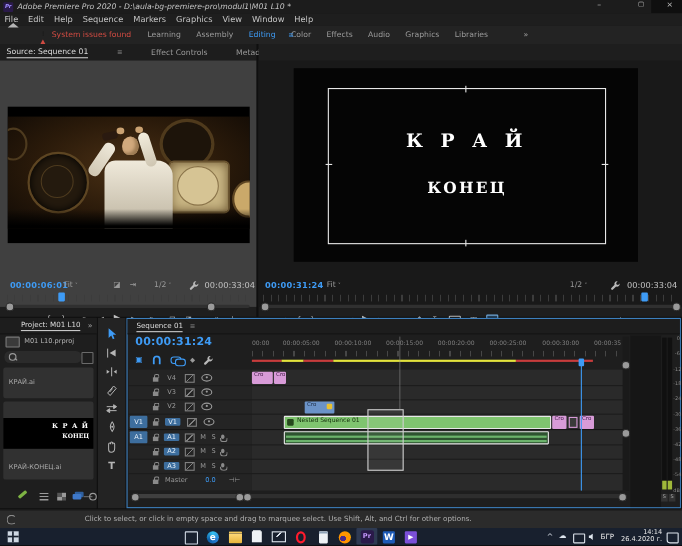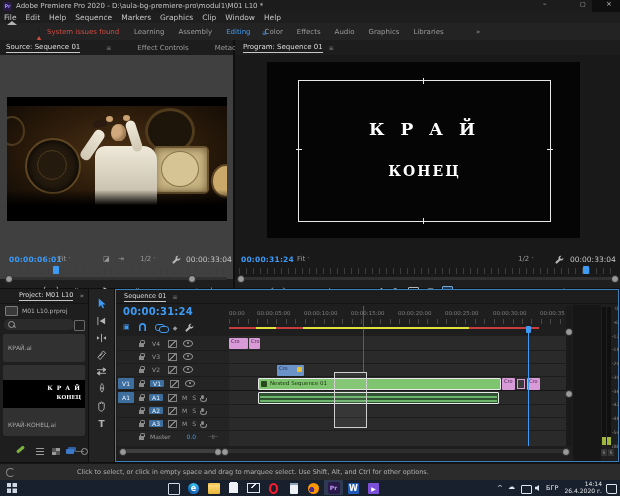--- a/index.html
+++ b/index.html
@@ -55,37 +55,37 @@
   .tasklbl{font-size:6.5px;color:#e8e8e8;}
   .trayic{color:#dfe6ee;font-size:7px;}
   .appic{width:15px;height:14px;display:flex;align-items:center;justify-content:center;border-radius:1px;}
   .serif{font-family:"DejaVu Serif","Liberation Serif",serif;}
 </style>
 </head>
 <body>
 
 <div id="app">
 
-  <div class="abs flex" style="left:0;top:0;width:592px;height:12px;background:#1c1c1c;">
+  <div class="abs flex" style="left:0;top:0;width:592px;height:12px;background:#1c1c1c;font-style:italic;">
     <span class="abs" style="left:3px;top:2px;width:9px;height:9px;background:#2a1a4a;color:#9f8dff;font-size:5px;font-weight:bold;text-align:center;line-height:9px;border-radius:1px;">Pr</span>
     <span class="abs" style="left:16px;top:2px;font-size:7px;color:#c4c4c4;white-space:nowrap;">Adobe Premiere Pro 2020 - D:\aula-bg-premiere-pro\modul1\M01 L10 *</span>
     <span class="abs btn" style="left:543px;top:1px;">–</span>
     <span class="abs btn" style="left:580px;top:1px;font-size:6px;">▢</span>
     <span class="abs btn" style="left:606px;top:1px;">×</span>
   </div>
 
   <div class="abs flex" style="left:0;top:12px;width:620px;height:11px;background:#1e1e1e;padding-left:4px;gap:9px;">
 
   <span style="font-size:7.5px;color:#c5c5c5;">File</span>
       <span style="font-size:7.5px;color:#c5c5c5;">Edit</span>
       <span style="font-size:7.5px;color:#c5c5c5;">Help</span>
       <span style="font-size:7.5px;color:#c5c5c5;">Sequence</span>
       <span style="font-size:7.5px;color:#c5c5c5;">Markers</span>
       <span style="font-size:7.5px;color:#c5c5c5;">Graphics</span>
-      <span style="font-size:7.5px;color:#c5c5c5;">Clip</span>
+      <span style="font-size:7.5px;color:#c5c5c5;">View</span>
       <span style="font-size:7.5px;color:#c5c5c5;">Window</span>
       <span style="font-size:7.5px;color:#c5c5c5;">Help</span>
     </div>
 
   <div class="abs" style="left:0;top:23px;width:620px;height:17px;background:#232323;border-bottom:1px solid #0f0f0f;">
     <span class="abs house" style="left:8px;top:2px;"></span>
     <span class="abs warn" style="left:34px;top:4px;"></span>
     <span class="abs" style="left:47px;top:5px;color:#d14b42;font-size:7px;">System issues found</span>
     <div class="abs flex" style="left:134px;top:0;height:17px;gap:14px;">
 
@@ -163,24 +163,20 @@
         <span class="btn">⇥</span>
         <span class="btn" style="margin-left:6px;font-size:6px;">◪</span>
         <span class="btn" style="font-size:6px;">◨</span>
         <span class="btn" style="margin-left:12px;">»</span>
         <span class="btn">+</span>
       </div>
     </div>
   </div>
 
   <div class="abs panel" style="left:235px;top:40px;width:385px;height:248px;">
-    <div class="tabbar flex" style="height:15px;padding-left:8px;gap:6px;">
-      <span class="tab active">Program: Sequence 01</span>
-      <span class="menuglyph">≡</span>
-    </div>
     <div class="abs" style="left:0;top:15px;width:385px;height:224px;background:#191919;">
 
       <div class="abs" style="left:32px;top:7px;width:313px;height:176px;background:#050505;">
         <div class="abs" style="left:31px;top:18px;width:251px;height:140px;border:1px solid #e8e8e8;">
           <span class="handle" style="left:124px;top:-3px;width:1px;height:6px;"></span>
           <span class="handle" style="left:124px;bottom:-3px;width:1px;height:6px;"></span>
           <span class="handle" style="left:-3px;top:68px;width:6px;height:1px;"></span>
           <span class="handle" style="right:-3px;top:68px;width:6px;height:1px;"></span>
           <div class="serif" style="position:absolute;left:0;top:38px;width:100%;text-align:center;color:#fff;font-size:17px;font-weight:bold;letter-spacing:5px;">К Р А Й</div>
           <div class="serif" style="position:absolute;left:0;top:82px;width:100%;text-align:center;color:#fff;font-size:14px;font-weight:bold;letter-spacing:2px;">КОНЕЦ</div>

